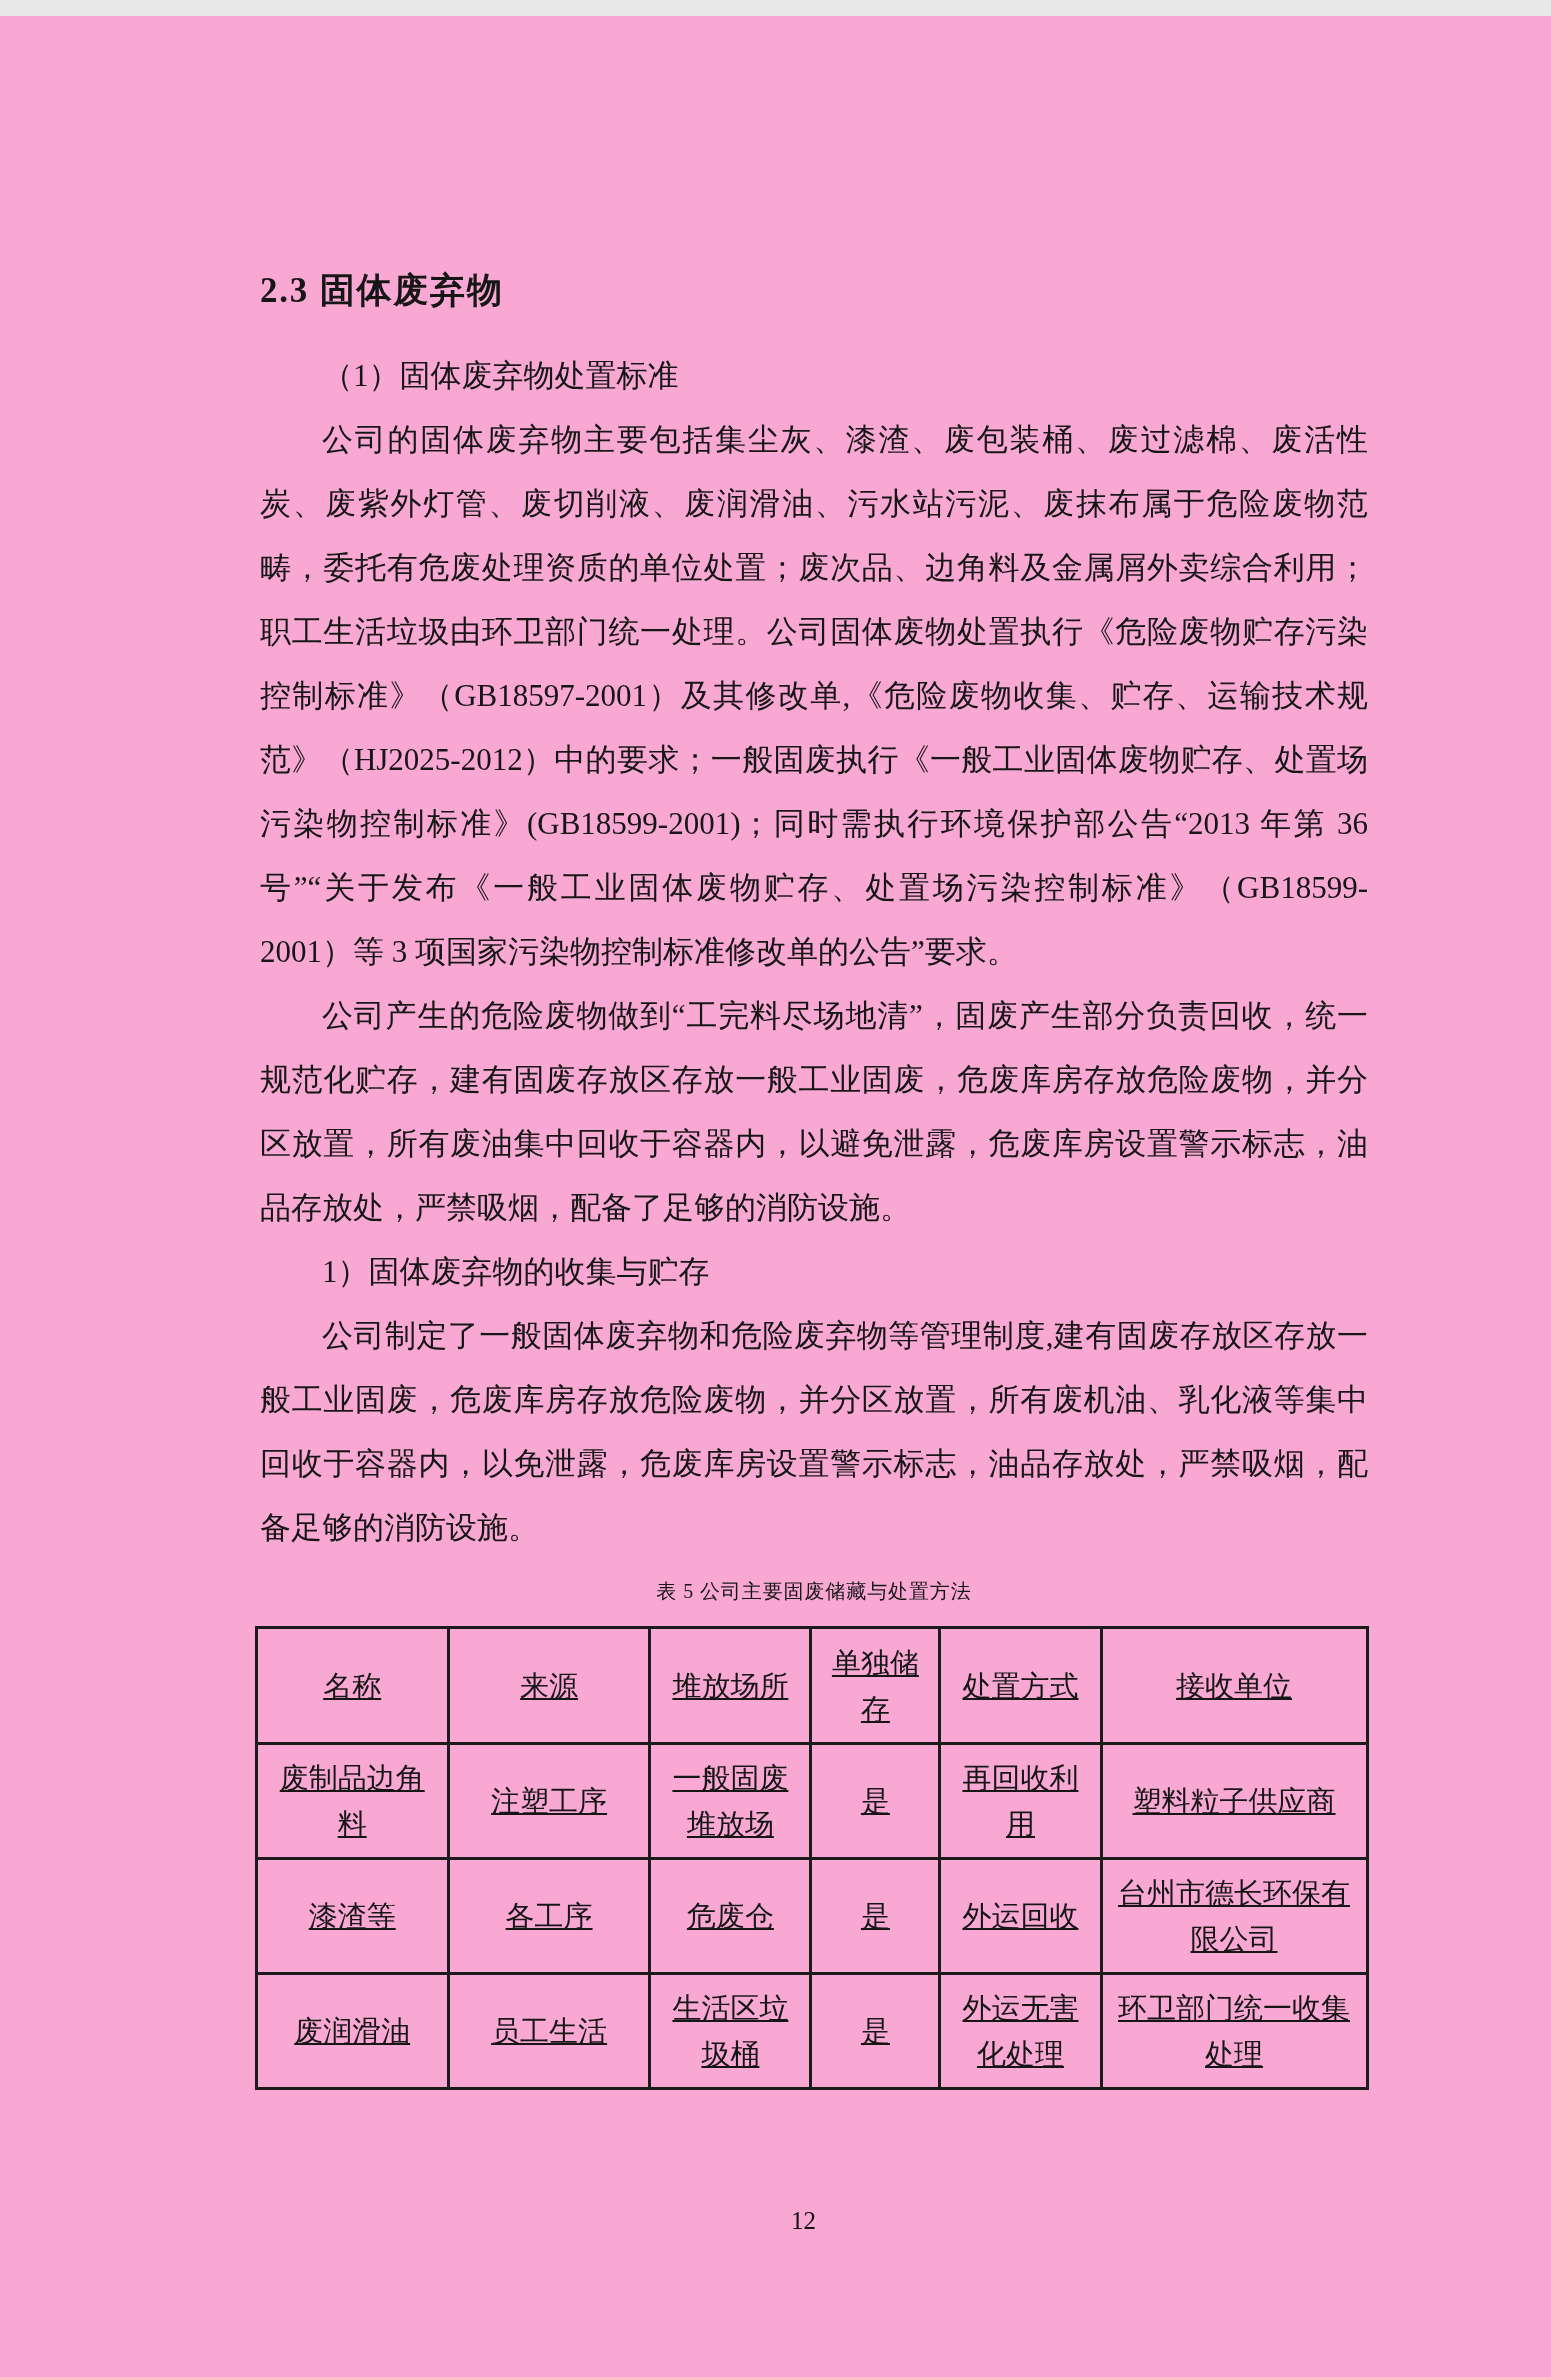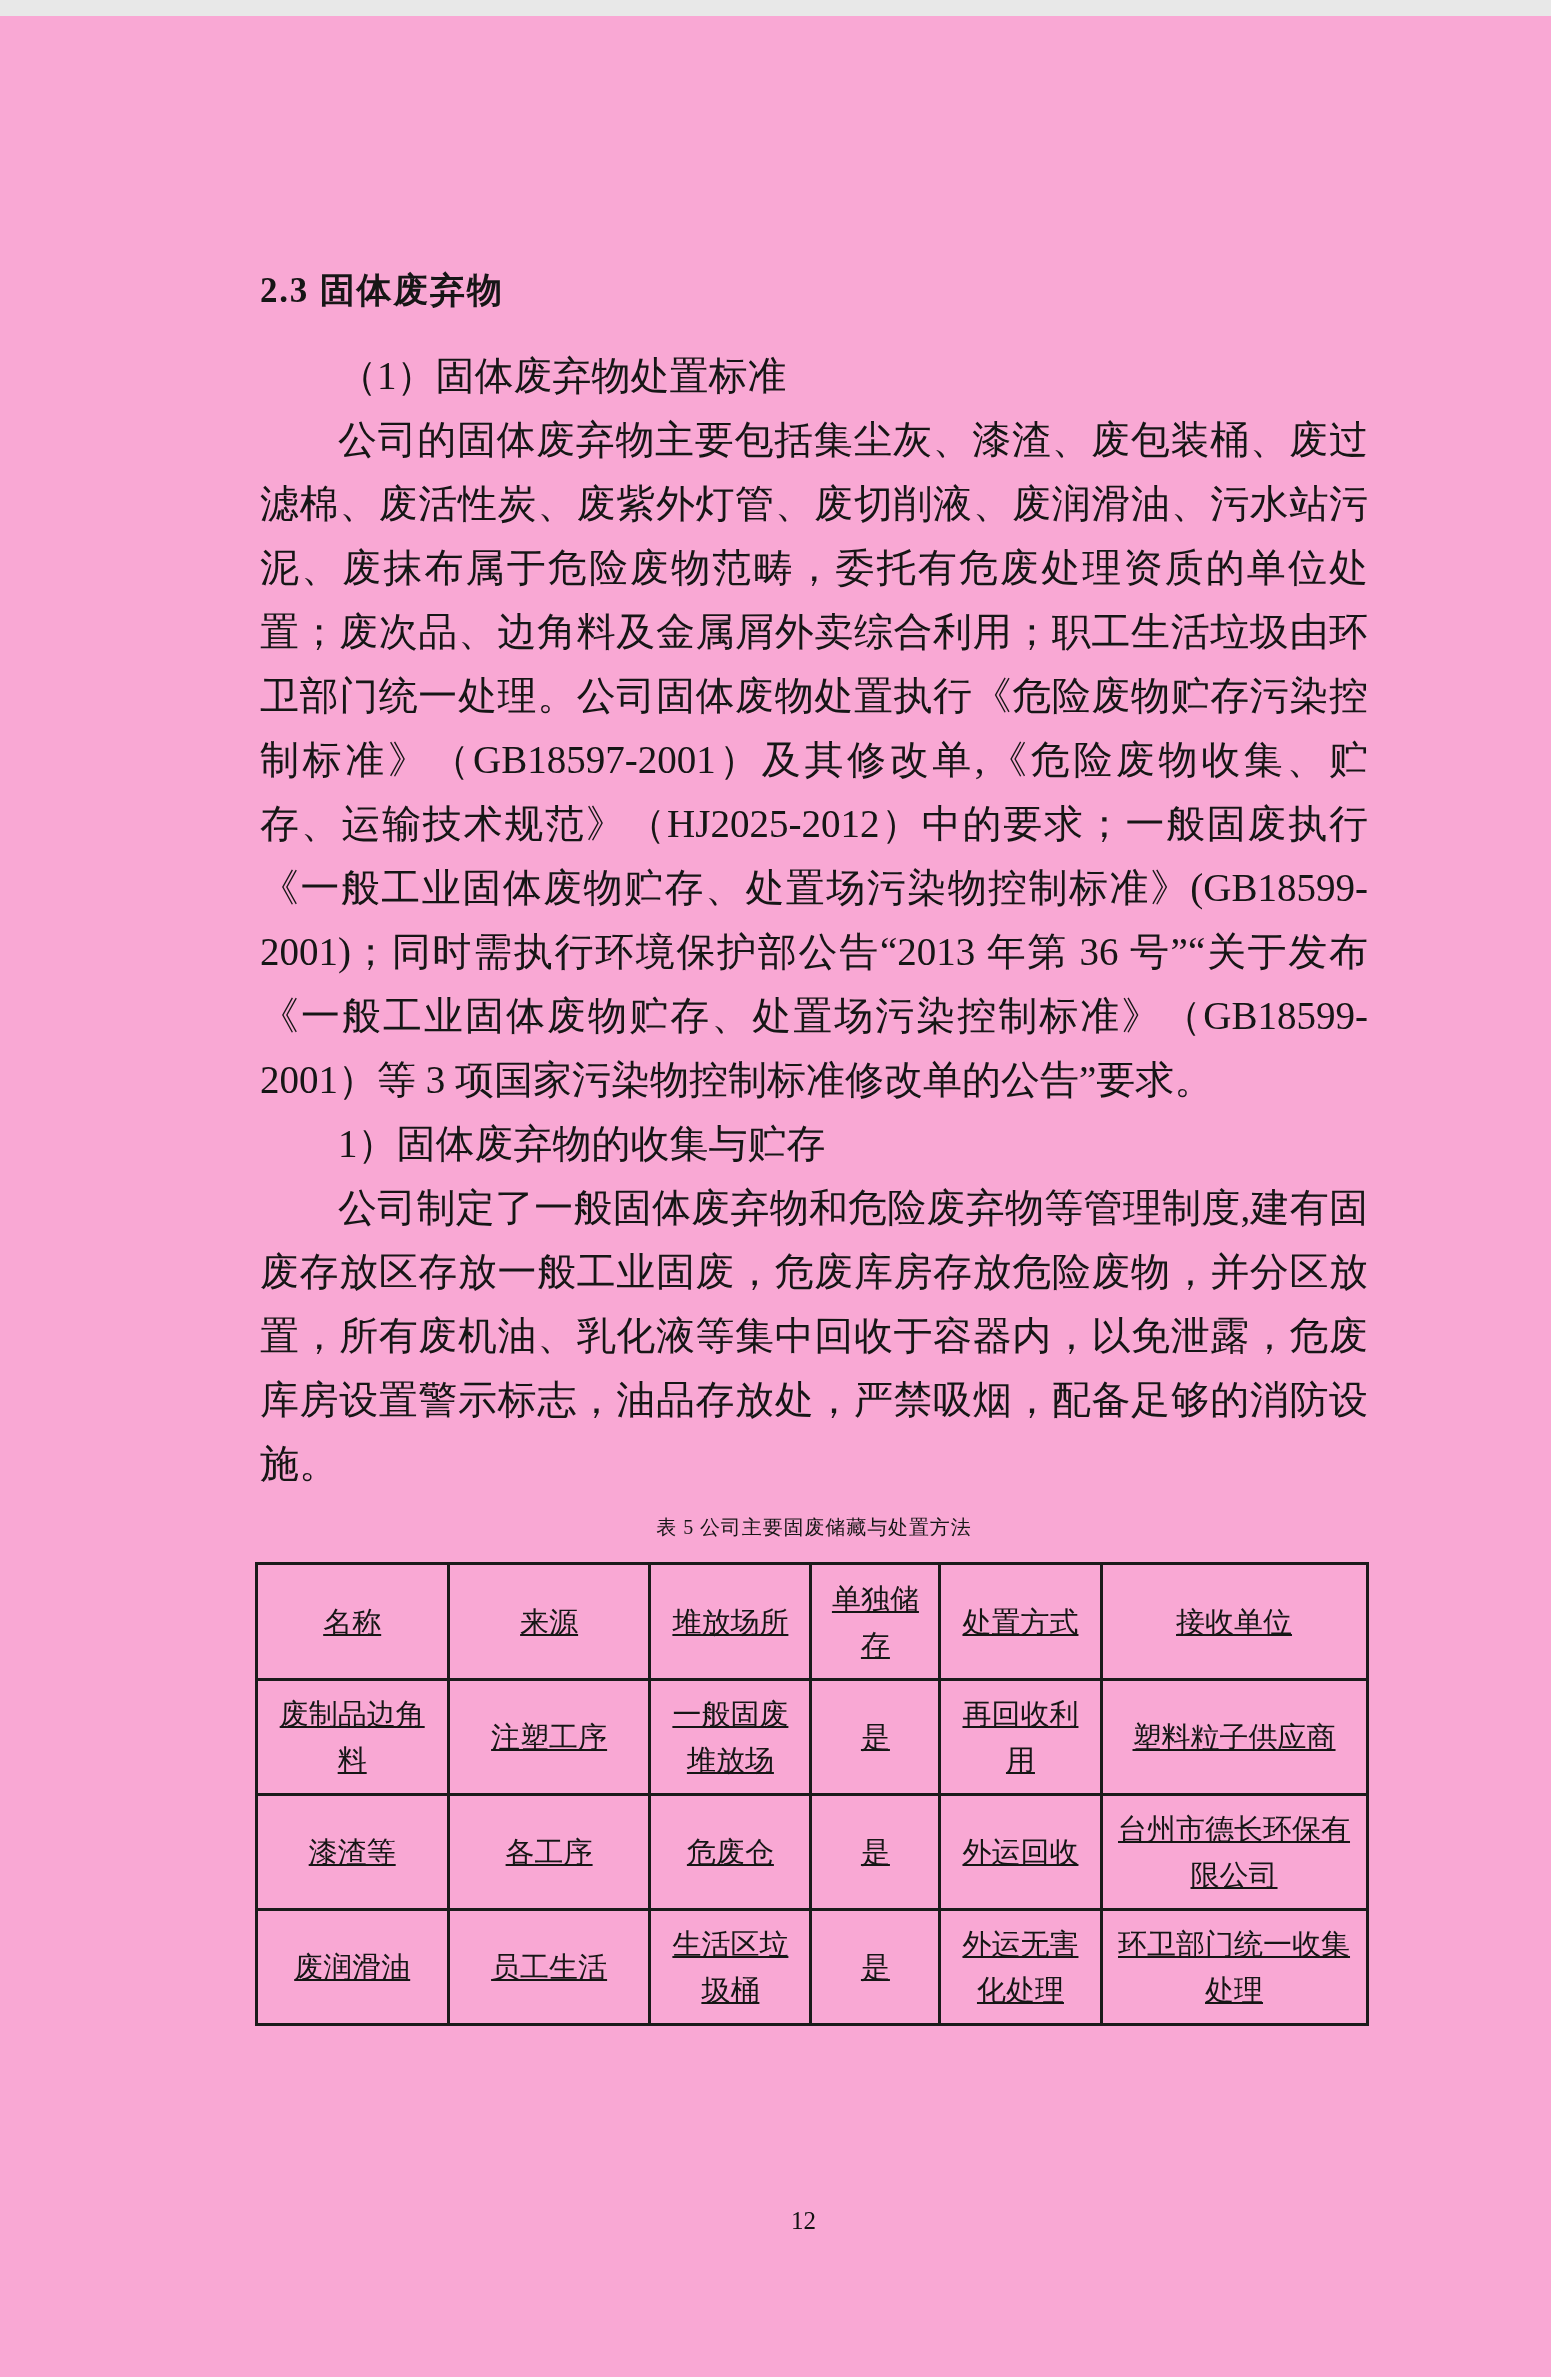--- a/index.html
+++ b/index.html
@@ -21,21 +21,21 @@
     width: 1108px;
   }
   .heading {
     font-size: 35px;
     font-weight: bold;
     line-height: 40px;
     letter-spacing: 1.8px;
     margin-bottom: 33px;
   }
   .body-text {
-    font-size: 39px;
+    font-size: 31px;
     line-height: 64px;
     text-align: justify;
   }
   .body-text p {
     text-indent: 2em;
     margin: 0;
   }
   .table-title {
     margin-top: 9.2px;
     font-size: 20px;
@@ -82,20 +82,21 @@
 <body>
 
 <div class="page">
   <div class="content">
 
     <div class="heading">2.3 固体废弃物</div>
 
     <div class="body-text">
       <p>（1）固体废弃物处置标准</p>
       <p>公司的固体废弃物主要包括集尘灰、漆渣、废包装桶、废过滤棉、废活性炭、废紫外灯管、废切削液、废润滑油、污水站污泥、废抹布属于危险废物范畴，委托有危废处理资质的单位处置；废次品、边角料及金属屑外卖综合利用；职工生活垃圾由环卫部门统一处理。公司固体废物处置执行《危险废物贮存污染控制标准》（GB18597-2001）及其修改单,《危险废物收集、贮存、运输技术规范》（HJ2025-2012）中的要求；一般固废执行《一般工业固体废物贮存、处置场污染物控制标准》(GB18599-2001)；同时需执行环境保护部公告“2013 年第 36 号”“关于发布《一般工业固体废物贮存、处置场污染控制标准》（GB18599-2001）等 3 项国家污染物控制标准修改单的公告”要求。</p>
+      <p>公司产生的危险废物做到“工完料尽场地清”，固废产生部分负责回收，统一规范化贮存，建有固废存放区存放一般工业固废，危废库房存放危险废物，并分区放置，所有废油集中回收于容器内，以避免泄露，危废库房设置警示标志，油品存放处，严禁吸烟，配备了足够的消防设施。</p>
       <p>1）固体废弃物的收集与贮存</p>
       <p>公司制定了一般固体废弃物和危险废弃物等管理制度,建有固废存放区存放一般工业固废，危废库房存放危险废物，并分区放置，所有废机油、乳化液等集中回收于容器内，以免泄露，危废库房设置警示标志，油品存放处，严禁吸烟，配备足够的消防设施。</p>
     </div>
 
     <div class="table-title">表 5 公司主要固废储藏与处置方法</div>
 
     <table class="waste-table">
       <colgroup>
         <col class="col-name">
         <col class="col-source">

